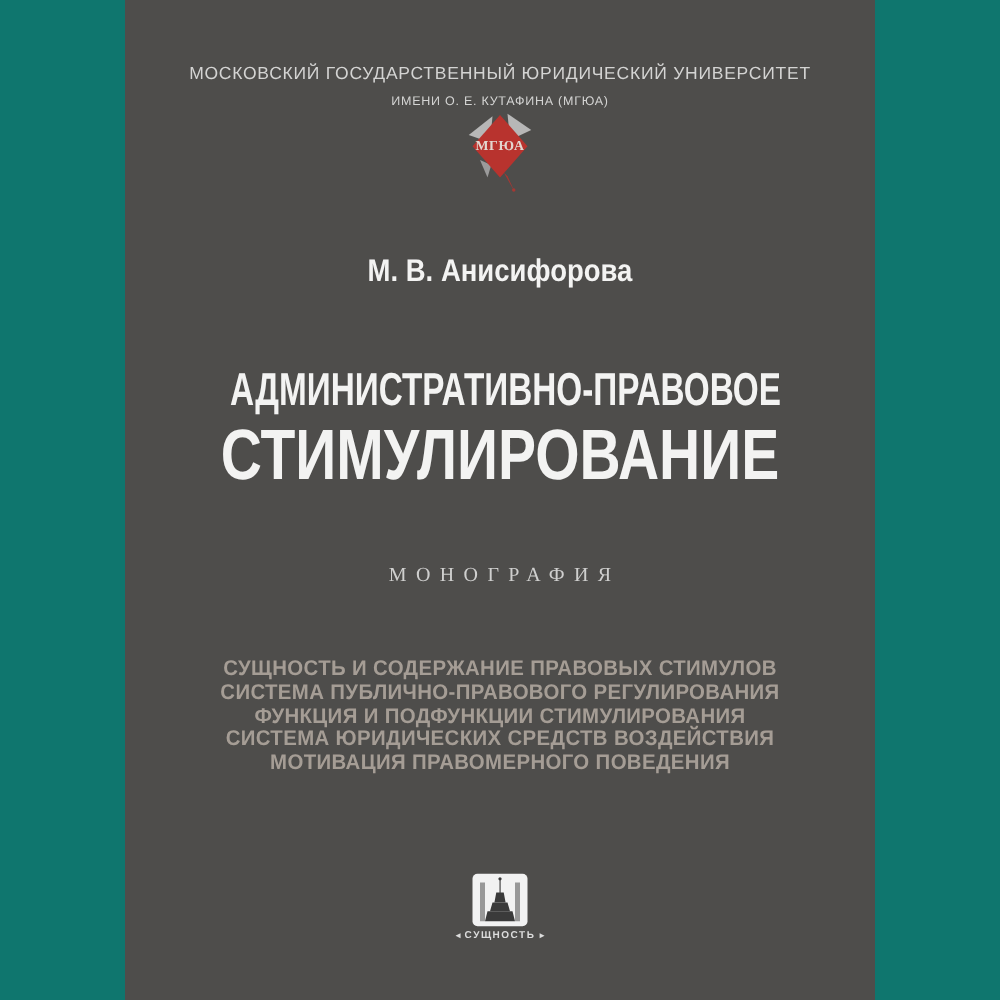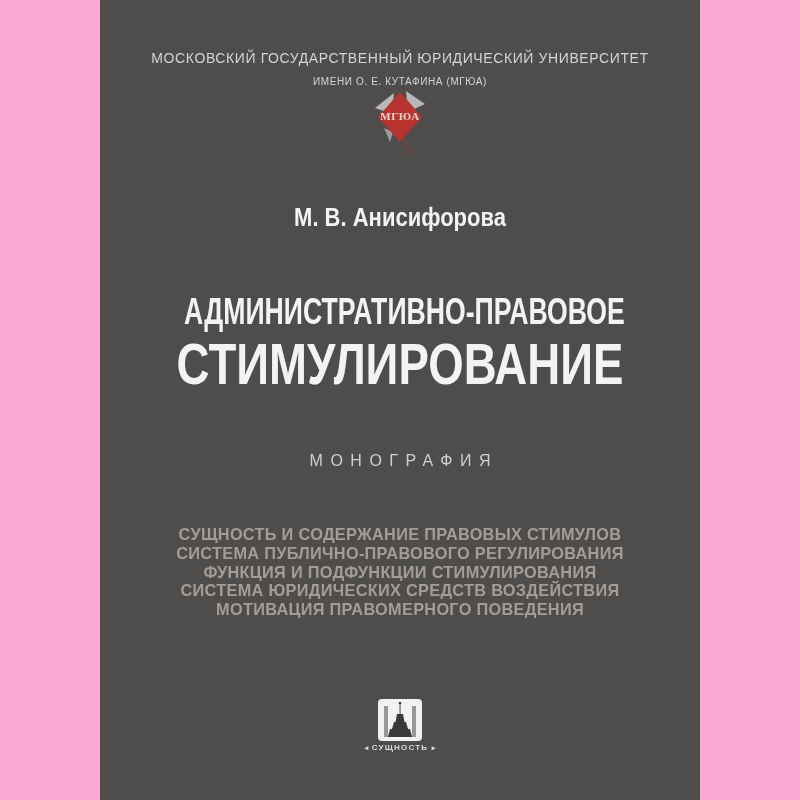--- a/index.html
+++ b/index.html
@@ -8,21 +8,21 @@
     width: 800px;
     height: 800px;
     background: #ffffff;
     font-family: "Liberation Sans", sans-serif;
     overflow: hidden;
   }
   .page {
     position: relative;
     width: 800px;
     height: 800px;
-    background: #f9a8d4;
+    background: #0f766e;
   }
   .cover {
     position: absolute;
     left: 100px;
     top: 0;
     width: 600px;
     height: 800px;
     background: #4e4d4b;
   }
   .cover .line {
@@ -74,20 +74,21 @@
     color: #f3f3f2;
     transform: scaleX(0.80);
     transform-origin: 50% 50%;
   }
   .subtitle {
     top: 452px;
     font-size: 16px;
     letter-spacing: 7.5px;
     text-indent: 7.5px;
     color: #cfcfce;
+    font-family: Liberation Serif, serif;
   }
   .topics {
     position: absolute;
     left: 0;
     top: 526px;
     width: 600px;
     text-align: center;
   }
   .topic-line {
     font-size: 17px;

